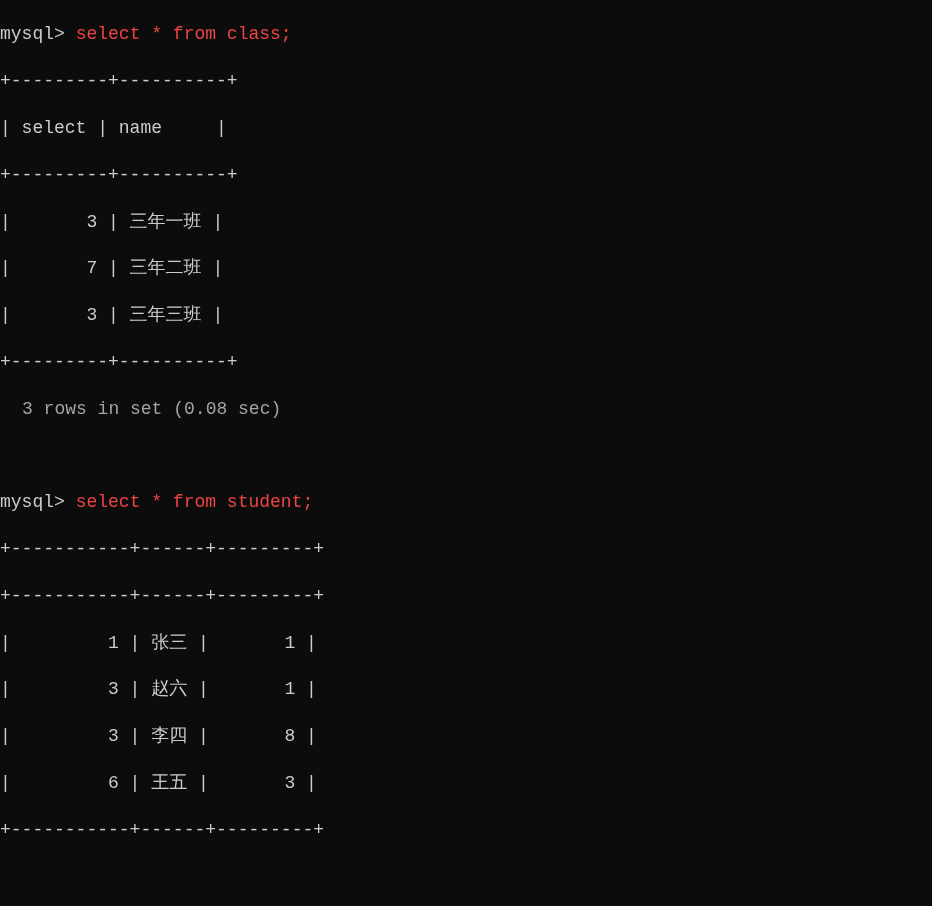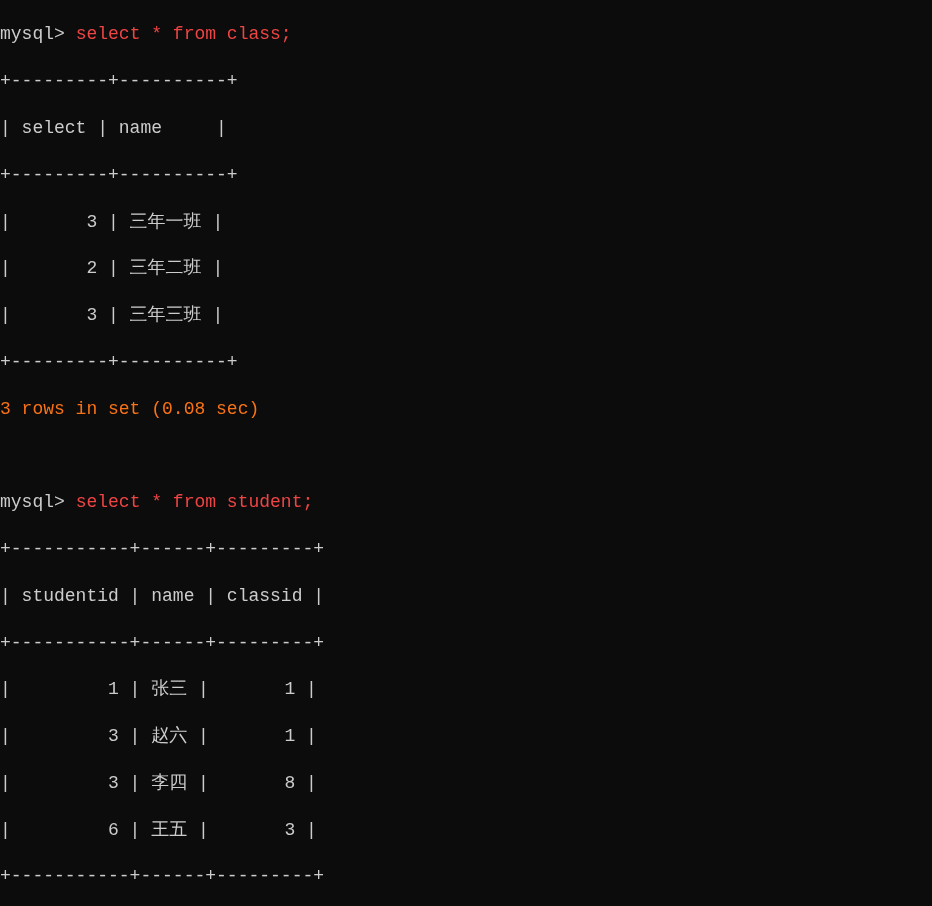--- a/index.html
+++ b/index.html
@@ -22,43 +22,43 @@
     color: #cccccc;
     margin-top: 32px;
   }
   .query {
     color: #ef4444;
   }
   .table-block {
     color: #cccccc;
   }
   .status {
-    color: #f97316;
+    color: #a3a3a3;
+    padding-left: 22px;
   }
   .line {
     display: block;
   }
 </style>
 </head>
 <body>
 
 <div class="terminal">
 <span class="line"><span class="prompt">mysql&gt;</span> <span class="query">select * from class;</span></span>
 <span class="line table-block">+---------+----------+</span>
 <span class="line table-block">| select | name     |</span>
 <span class="line table-block">+---------+----------+</span>
 <span class="line table-block">|       3 | 三年一班 |</span>
-<span class="line table-block">|       2 | 三年二班 |</span>
+<span class="line table-block">|       7 | 三年二班 |</span>
 <span class="line table-block">|       3 | 三年三班 |</span>
 <span class="line table-block">+---------+----------+</span>
 <span class="line status">3 rows in set (0.08 sec)</span>
 <span class="line"> </span>
 <span class="line"><span class="prompt">mysql&gt;</span> <span class="query">select * from student;</span></span>
 <span class="line table-block">+-----------+------+---------+</span>
-<span class="line table-block">| studentid | name | classid |</span>
 <span class="line table-block">+-----------+------+---------+</span>
 <span class="line table-block">|         1 | 张三 |       1 |</span>
 <span class="line table-block">|         3 | 赵六 |       1 |</span>
 <span class="line table-block">|         3 | 李四 |       8 |</span>
 <span class="line table-block">|         6 | 王五 |       3 |</span>
 <span class="line table-block">+-----------+------+---------+</span>
 
 
 
 

